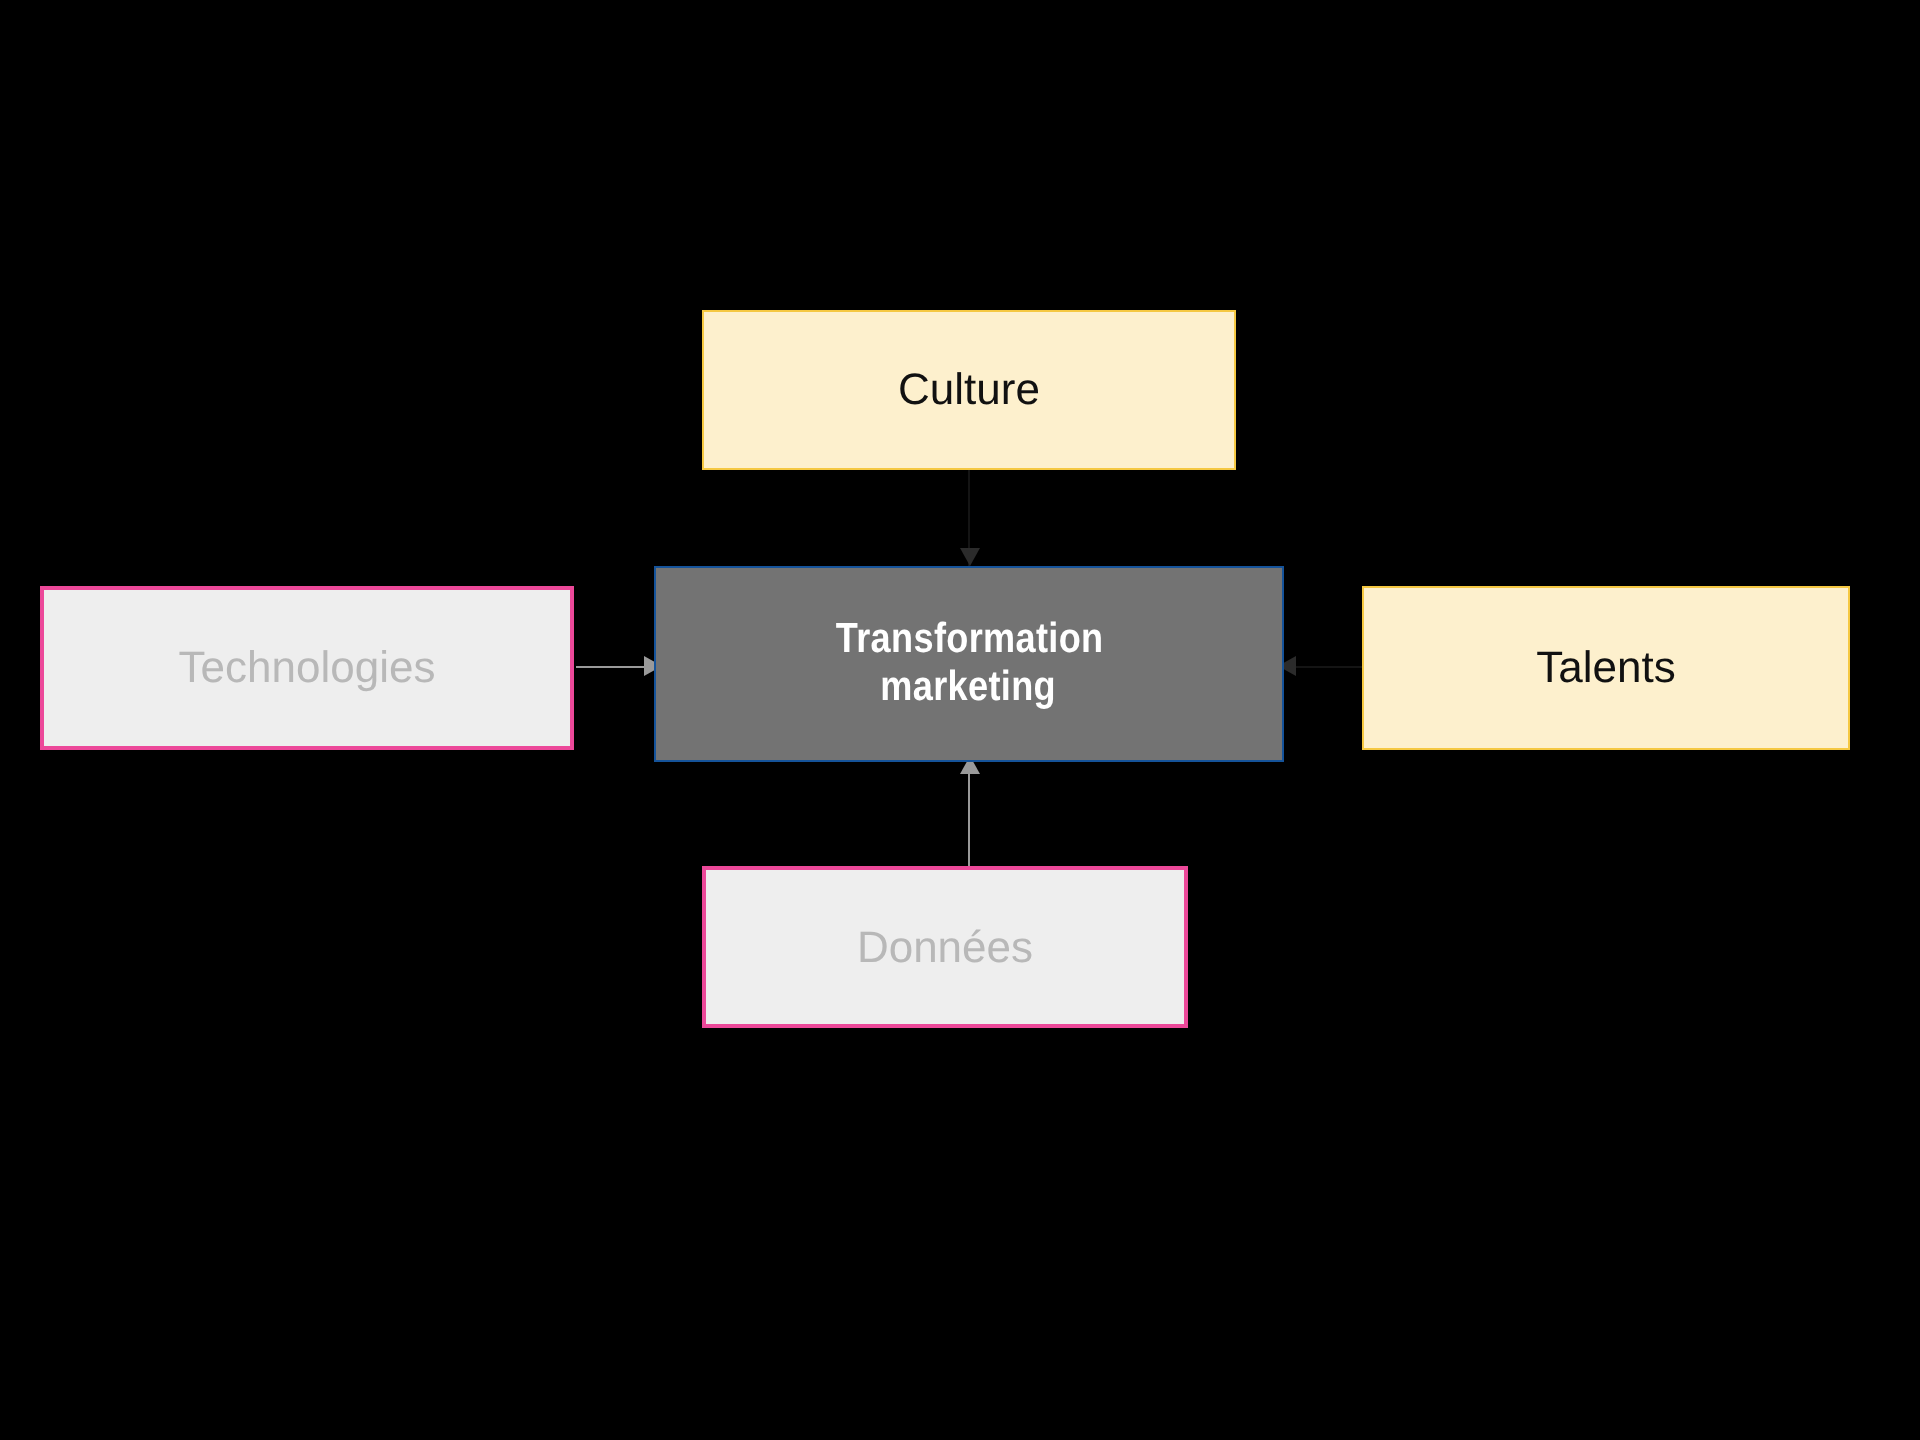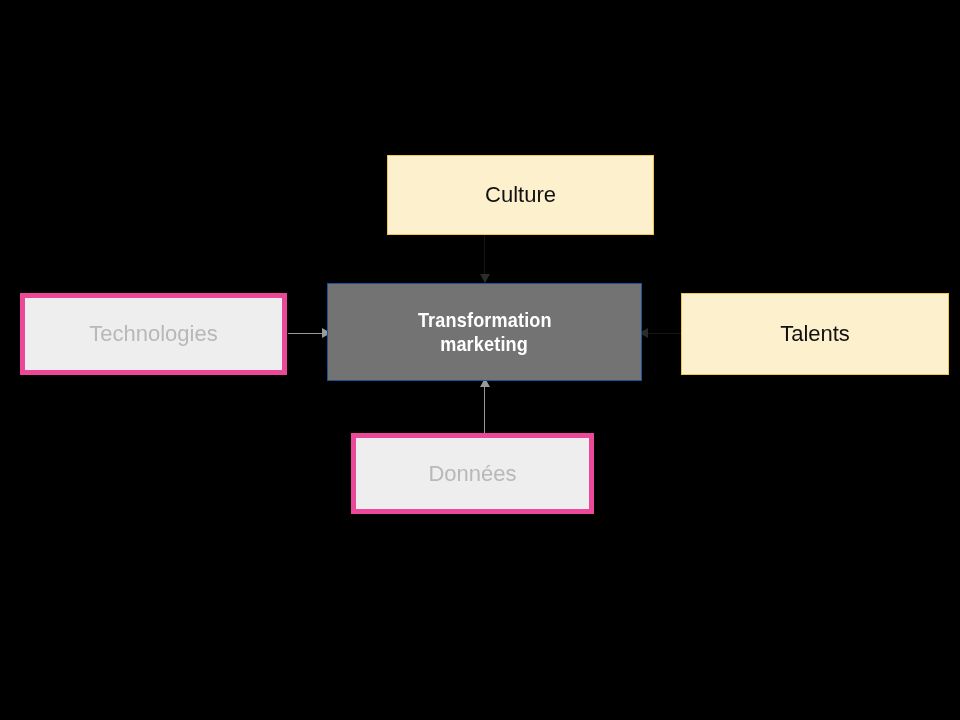--- a/index.html
+++ b/index.html
@@ -56,27 +56,27 @@
   .node-accent {
     background: #fdf0cd;
     border: 1px solid #f5c842;
     color: #111111;
     font-size: 22px;
   }
 
   
   .node-muted {
     background: #eeeeee;
-    border: 5px solid #ec4899;
+    border: 2px solid #ec4899;
     color: #b8b8b8;
     font-size: 22px;
   }
 
-  .node-culture      { left: 351px; top: 155px; width: 267px; height: 80px; margin-left: 36px; }
-  .node-talents      { left: 681px; top: 293px; width: 268px; height: 82px; }
+  .node-culture      { left: 351px; top: 155px; width: 267px; height: 80px; }
+  .node-talents      { left: 681px; top: 293px; width: 244px; height: 82px; }
   .node-technologies { left: 20px;  top: 293px; width: 267px; height: 82px; }
   .node-donnees      { left: 351px; top: 433px; width: 243px; height: 81px; }
 
   
   .conn {
     position: absolute;
   }
   .conn-line-h {
     position: absolute;
     height: 1px;

